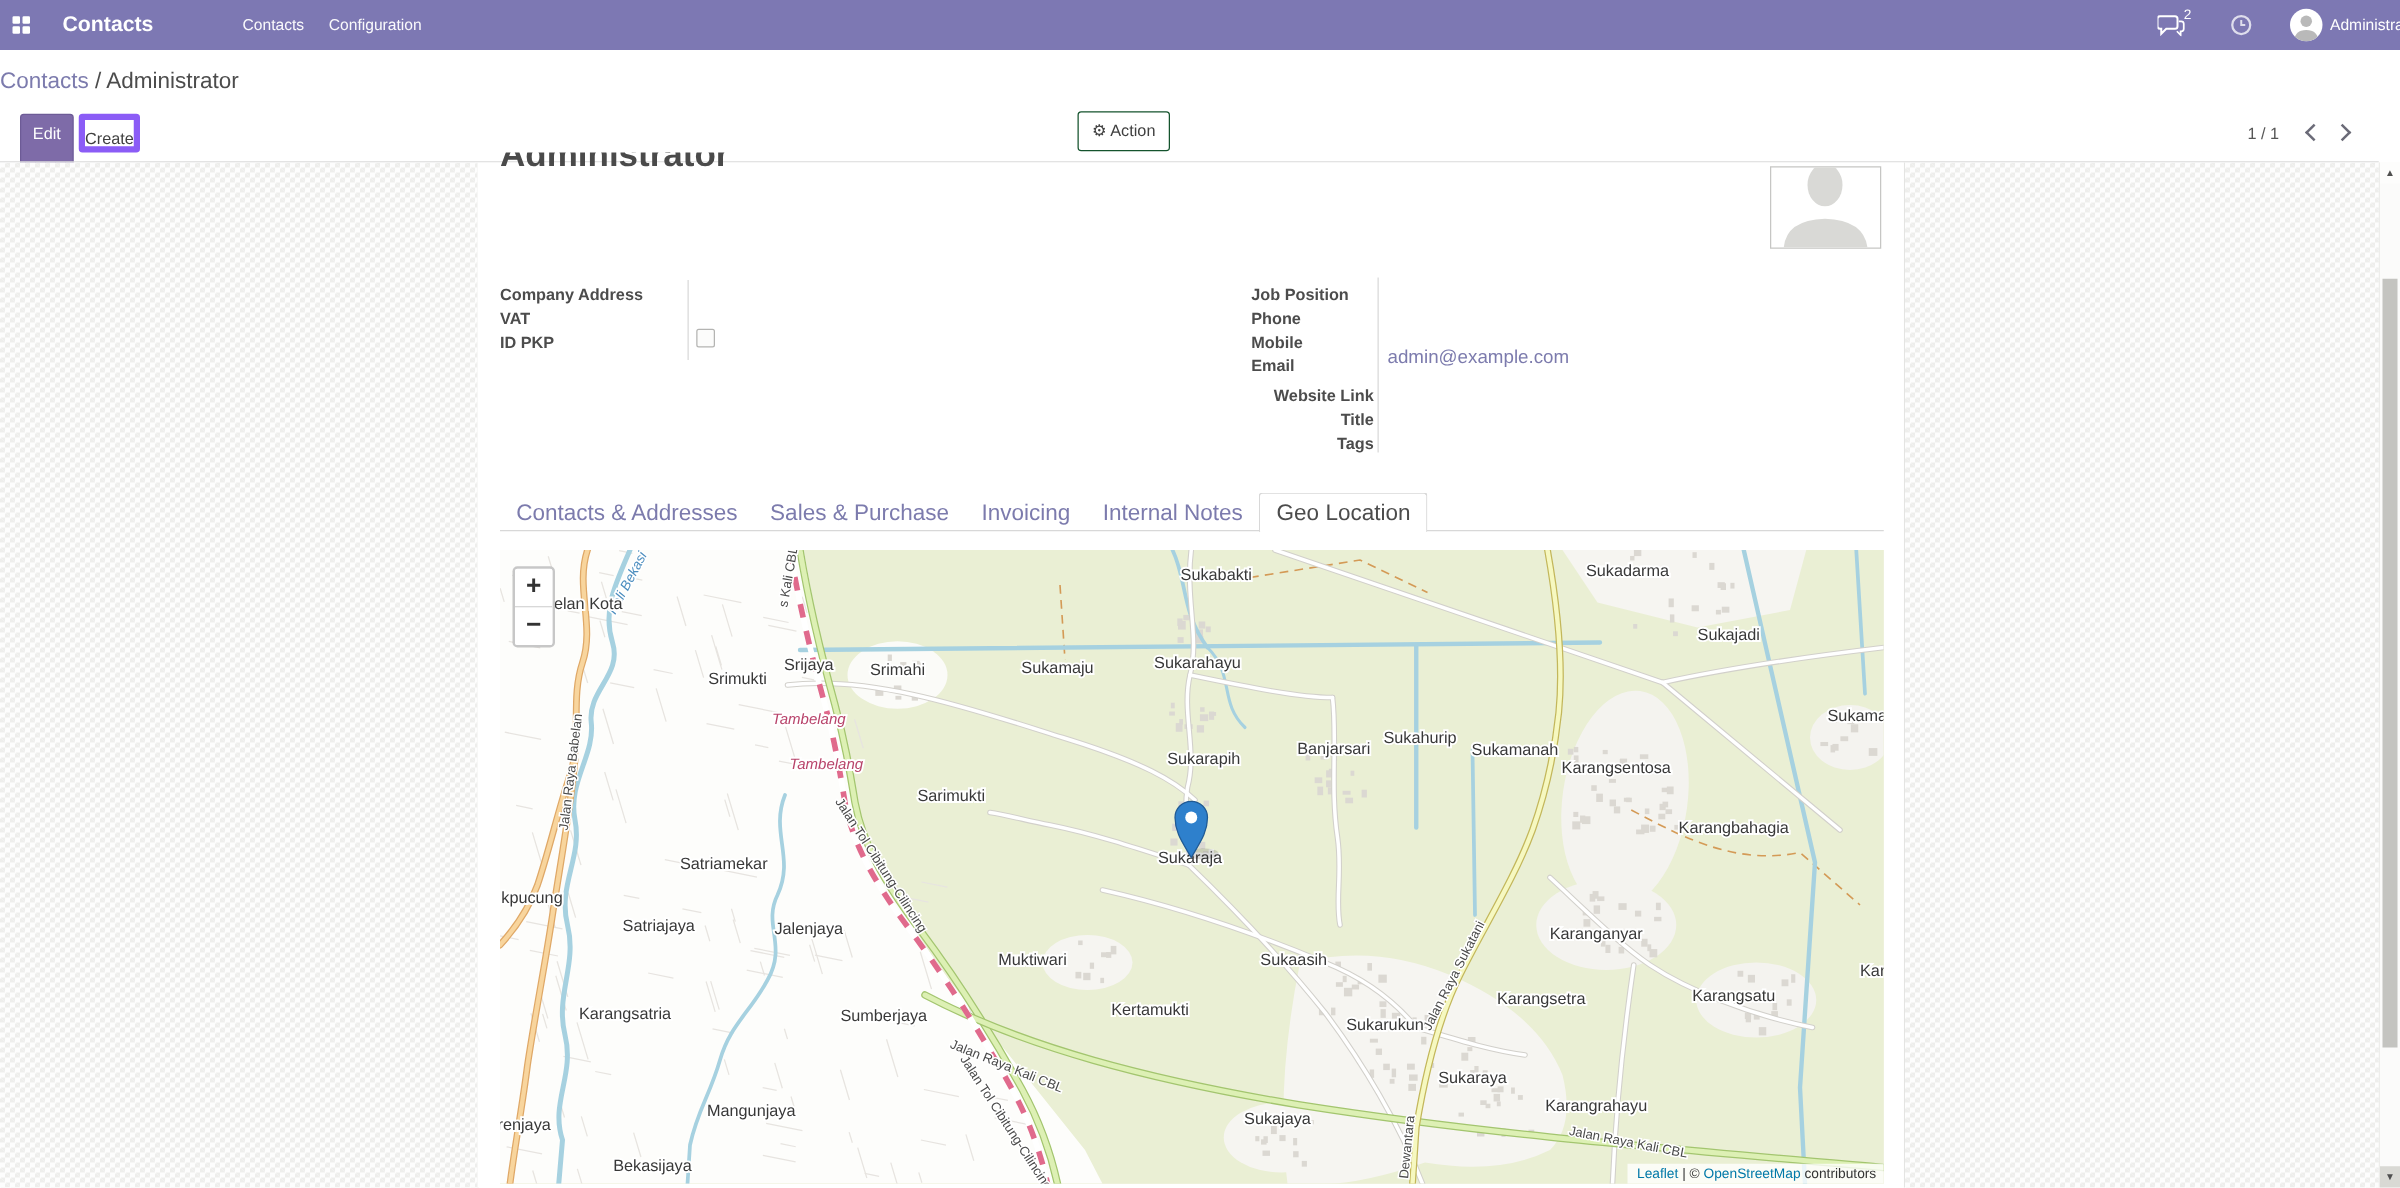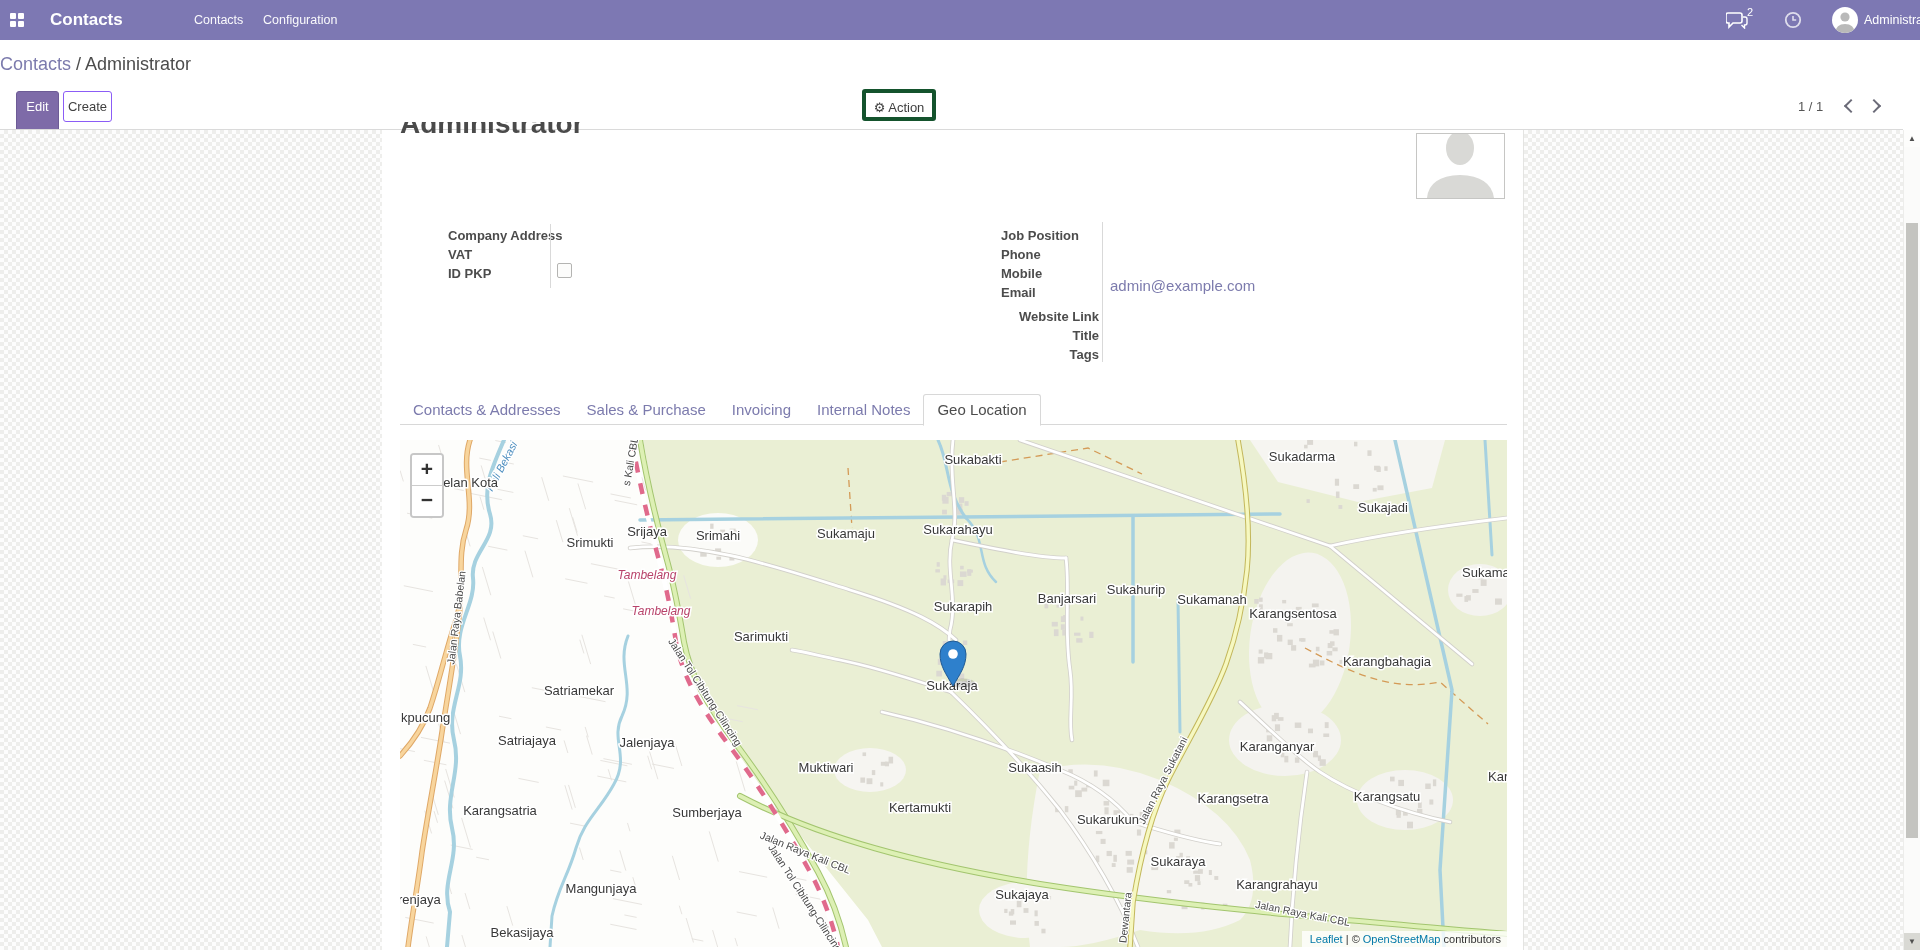--- a/index.html
+++ b/index.html
@@ -18,51 +18,51 @@
   #chat-badge{left:1747px;top:6px;font-size:11px;color:#fff;}
   #clock-icon{left:1784px;top:11px;}
   #nav-avatar{left:1832px;top:7px;width:26px;height:26px;border-radius:50%;background:#fff;overflow:hidden;}
   #nav-username{left:1864px;top:0;line-height:40px;font-size:12.5px;}
   
   #breadcrumb{left:0;top:54px;font-size:18px;color:#4c4c4c;}
   #breadcrumb a{color:#7c7bad;text-decoration:none;cursor:pointer;}
   .btn{position:absolute;font-size:13px;border-radius:3px;text-align:center;cursor:pointer;
     box-sizing:border-box;line-height:29px;}
   #btn-edit{left:16px;top:91px;width:43px;height:43px;background:#7e6ba8;border:1px solid #6d5b96;color:#fff;}
-  #btn-create{left:63px;top:91px;width:49px;height:31px;background:#fff;border:1px solid #8b5cf6;color:#404040;}
-  #btn-action{left:862px;top:89px;width:74px;height:32px;background:#fff;border:4px solid #14532d;color:#404040;line-height:30px;}
+  #btn-create{left:63px;top:91px;width:49px;height:31px;background:#fff;border:5px solid #8b5cf6;color:#404040;}
+  #btn-action{left:862px;top:89px;width:74px;height:32px;background:#fff;border:1px solid #14532d;color:#404040;line-height:30px;}
   #pager-value{left:1798px;top:99px;font-size:13px;color:#555;}
   .chev{position:absolute;width:8px;height:8px;border-left:2.5px solid #6b6b78;border-bottom:2.5px solid #6b6b78;cursor:pointer;}
   #pager-prev{left:1846px;top:101px;transform:rotate(45deg);}
   #pager-next{left:1869px;top:101px;transform:rotate(225deg);}
   #cp-border{left:0;top:129px;width:1903px;height:1px;background:#dadada;}
   
   .checker{background-color:#fdfdfd;background-image:
     linear-gradient(45deg,#eeeeec 25%,transparent 25%,transparent 75%,#eeeeec 75%),
     linear-gradient(45deg,#eeeeec 25%,transparent 25%,transparent 75%,#eeeeec 75%);
     background-size:8px 8px;background-position:0 0,4px 4px;}
   #gutter-left{left:0;top:130px;width:382px;height:820px;border-right:1px solid #e4e4e2;}
   #gutter-right{left:1523px;top:130px;width:380px;height:820px;border-left:1px solid #e4e4e2;}
   #sheet{left:382px;top:130px;width:1141px;height:820px;background:#fff;}
   #title-clip{left:400px;top:122px;width:420px;height:24px;overflow:hidden;z-index:3;}
   #title-clip span{display:block;margin-top:-14px;font-size:28px;font-weight:bold;color:#4a4a4a;line-height:32px;}
   #avatar-box{left:1416px;top:133px;width:89px;height:66px;border:1px solid #c6c6c4;background:#fff;box-sizing:border-box;}
   .field-label{font-size:13px;font-weight:bold;color:#4c4c4c;line-height:19px;white-space:nowrap;}
-  #fields-left{left:400px;top:226px;width:148px;margin-left:48px;}
+  #fields-left{left:400px;top:226px;width:148px;}
   #fields-right{left:1001px;top:226px;width:146px;}
   #fields-right2{left:953px;top:307px;width:146px;text-align:right;}
   .vsep{position:absolute;width:1px;background:#d9d9d9;}
   #sep-left{left:550px;top:224px;height:64px;}
   #sep-right{left:1102px;top:222px;height:140px;}
   #idpkp-checkbox{left:557px;top:263px;width:13px;height:13px;border:1px solid #b4b4b2;
     background:#fcfcfb;border-radius:2px;}
   #email-value{left:1110px;top:277px;font-size:15px;color:#7c7bad;cursor:pointer;}
   
   #tabs{left:400px;top:394px;height:31px;display:flex;align-items:flex-end;z-index:2;}
-  .tab{font-size:15px;color:#7c7bad;padding:0 13px;line-height:30px;cursor:pointer;white-space:nowrap;}
+  .tab{font-size:18px;color:#7c7bad;padding:0 13px;line-height:30px;cursor:pointer;white-space:nowrap;}
   .tab.active{color:#4c4c4c;background:#fff;border:1px solid #d8d8d8;border-bottom:1px solid #fff;
     border-radius:3px 3px 0 0;margin-bottom:-1px;}
   #tabs-border{left:400px;top:424px;width:1107px;height:1px;background:#d8d8d8;}
   
   #map{left:400px;top:440px;width:1107px;height:507px;overflow:hidden;background:#eaefd4;}
   #map svg{display:block;}
   .lbl{font-size:13px;fill:#383838;stroke:#fff;stroke-width:3px;paint-order:stroke;
     font-family:"Liberation Sans",sans-serif;}
   .lbl-red{font-size:12px;font-style:italic;fill:#b8436a;}
   .lbl-water{font-size:11px;font-style:italic;fill:#4d8ebf;stroke-width:2.5px;}

